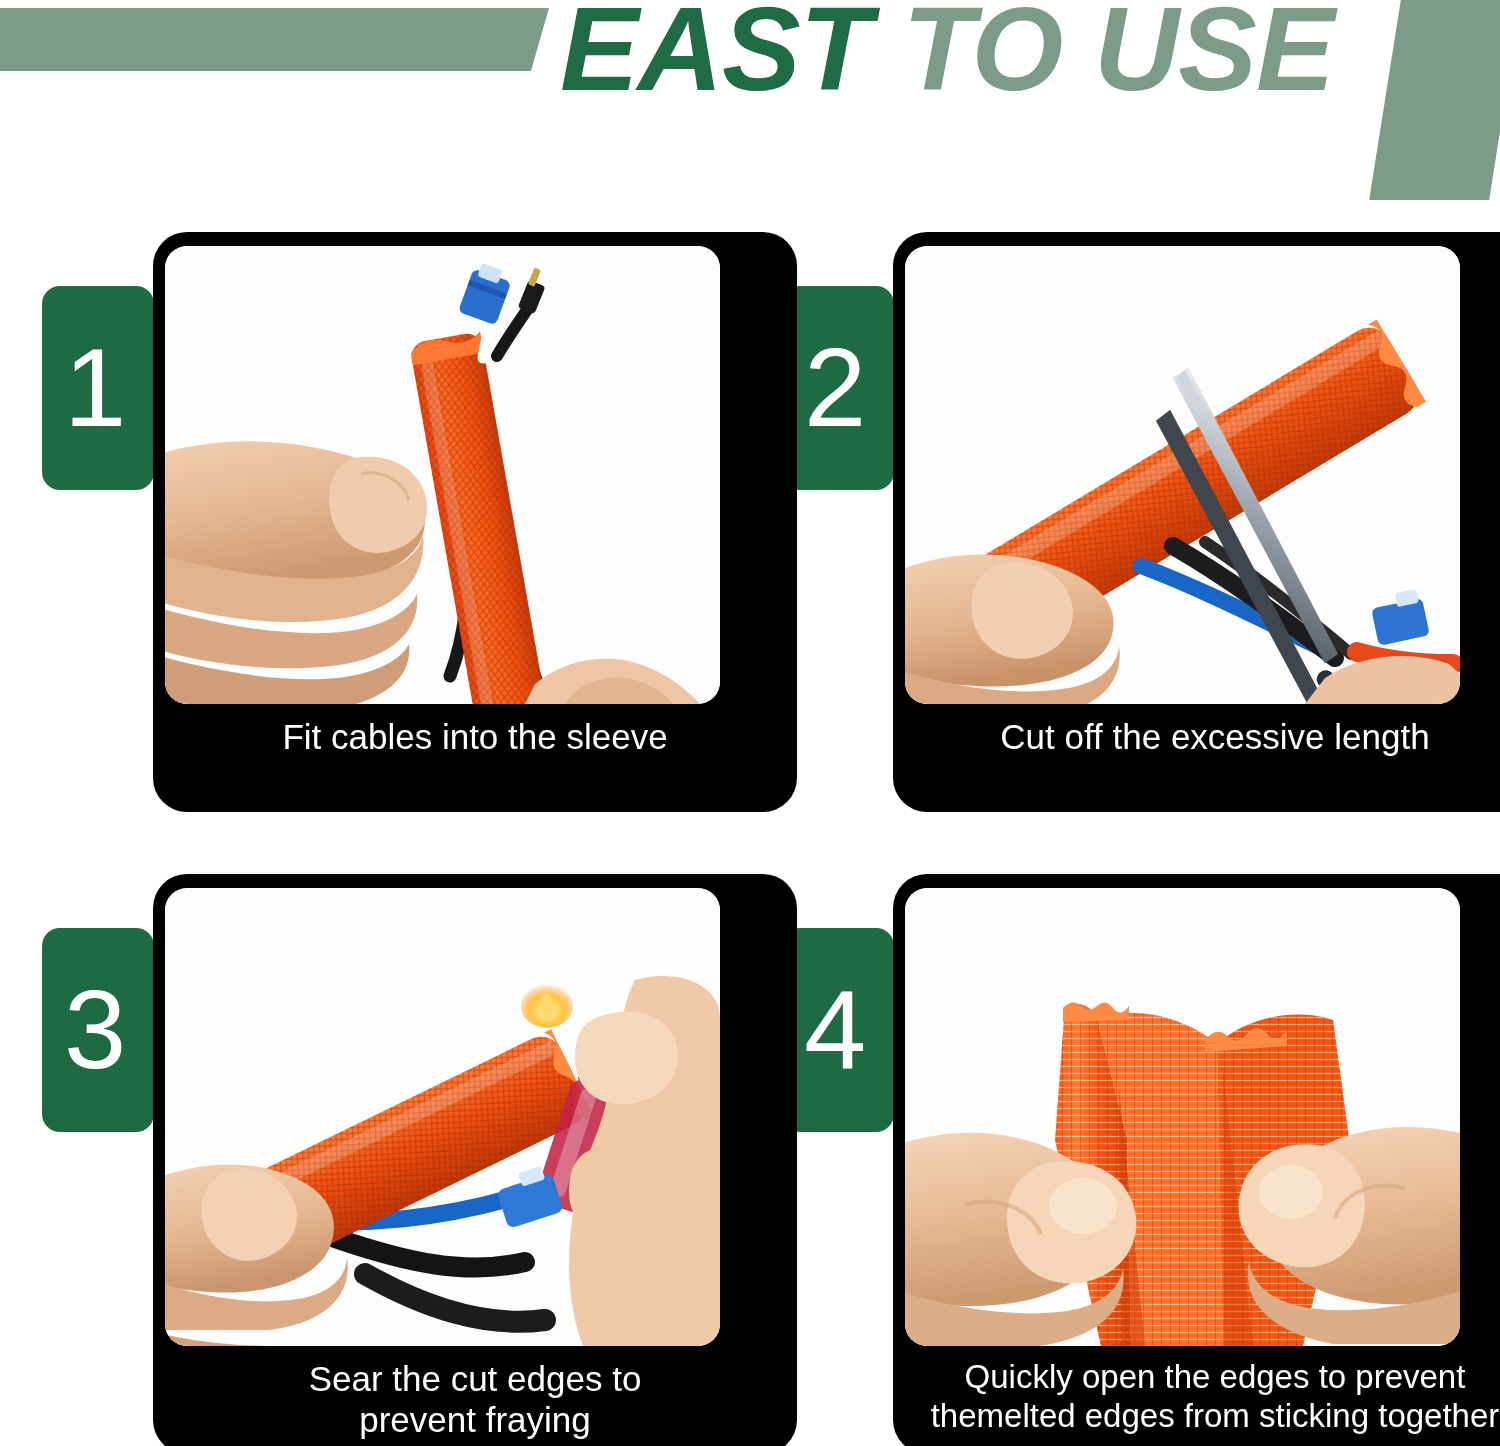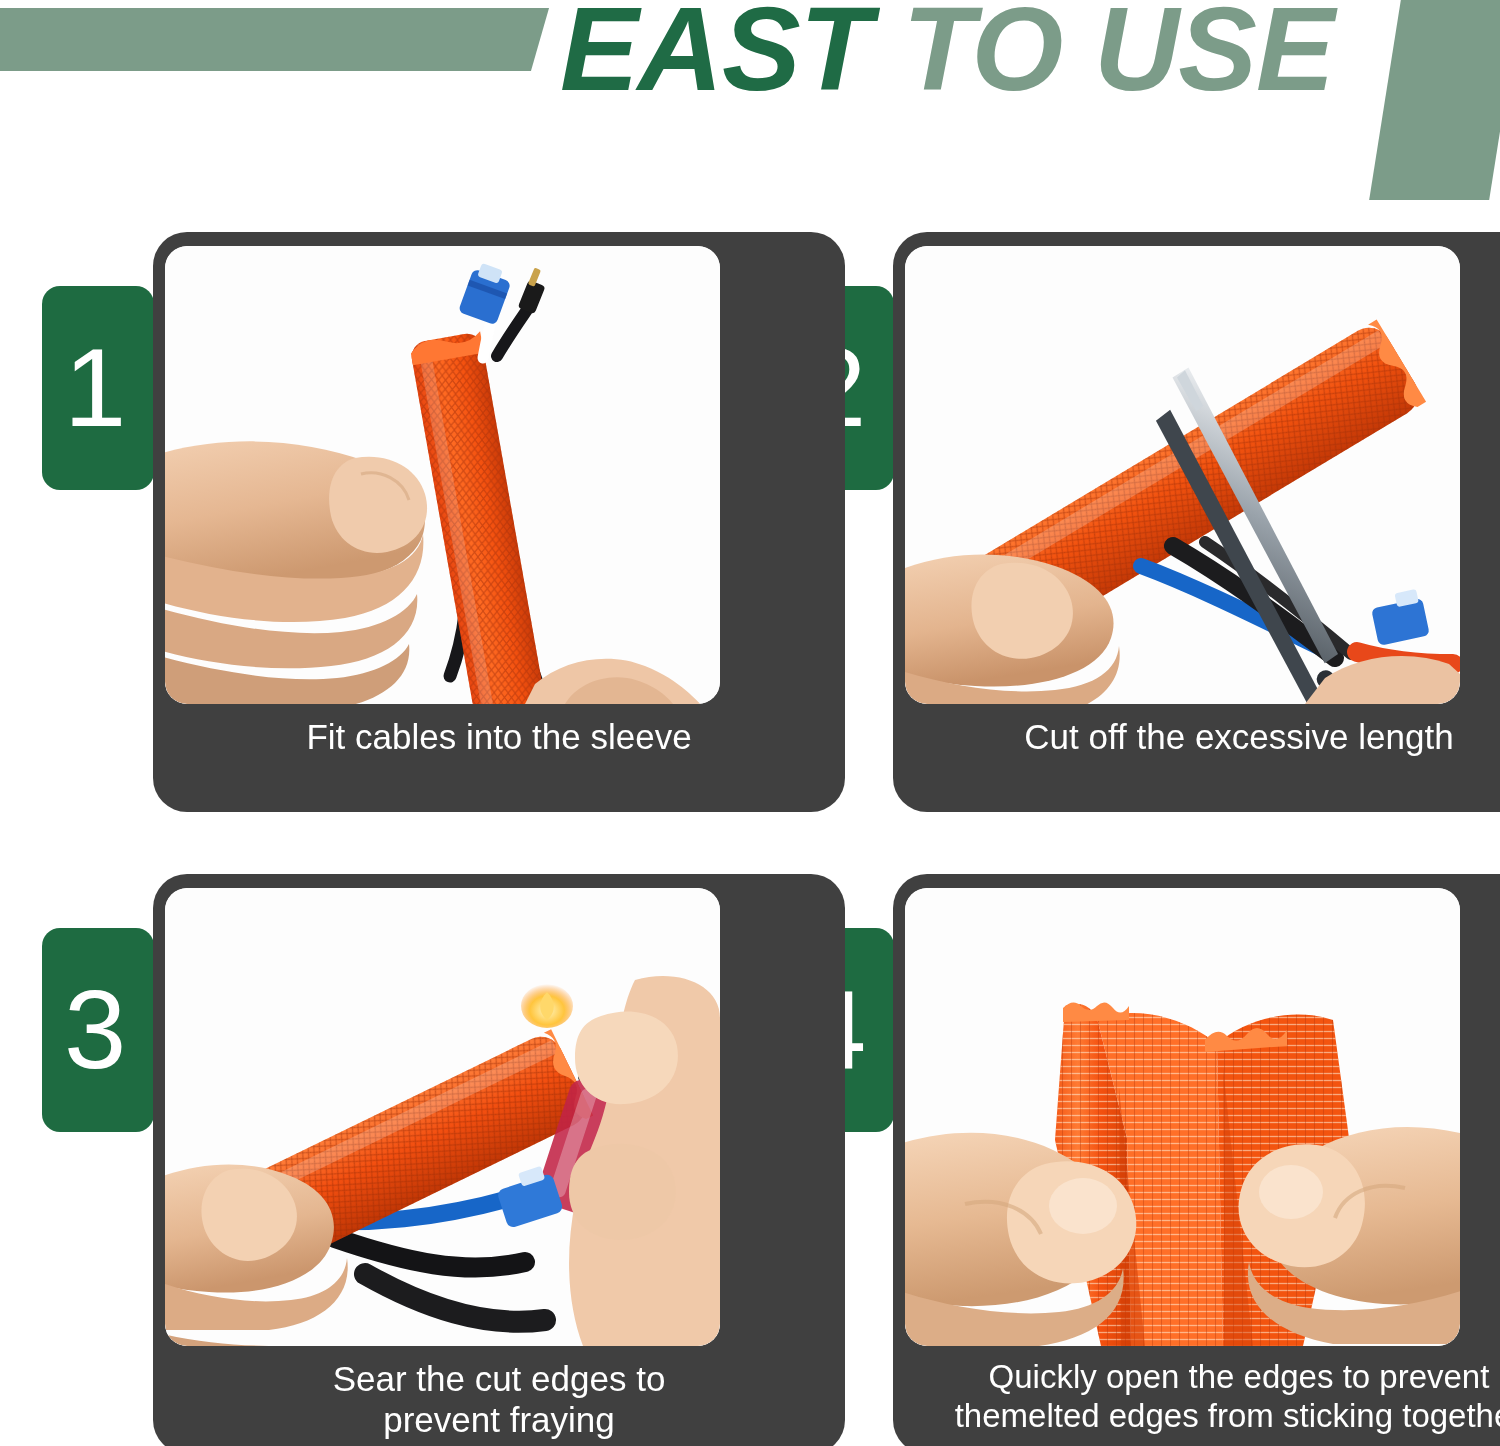--- a/index.html
+++ b/index.html
@@ -86,25 +86,24 @@
     font-weight: 400;
     line-height: 1;
     font-family: "Liberation Sans", sans-serif;
   }
 
   
   .card {
     position: absolute;
     left: 111px; top: 0;
     width: 644px; height: 580px;
-    background: #404040;
+    background: #000000;
     border-radius: 34px;
     z-index: 2;
     overflow: hidden;
-    padding-left: 48px;
   }
   .photo {
     position: absolute;
     left: 12px; top: 14px;
     width: 555px; height: 458px;
     background: #ffffff;
     border-radius: 22px;
     overflow: hidden;
   }
   .caption {

